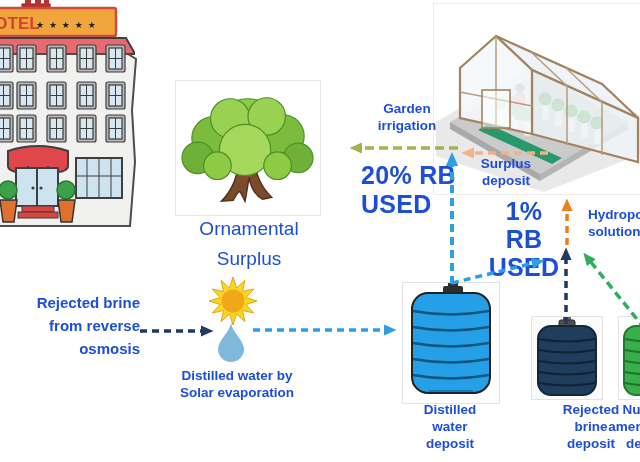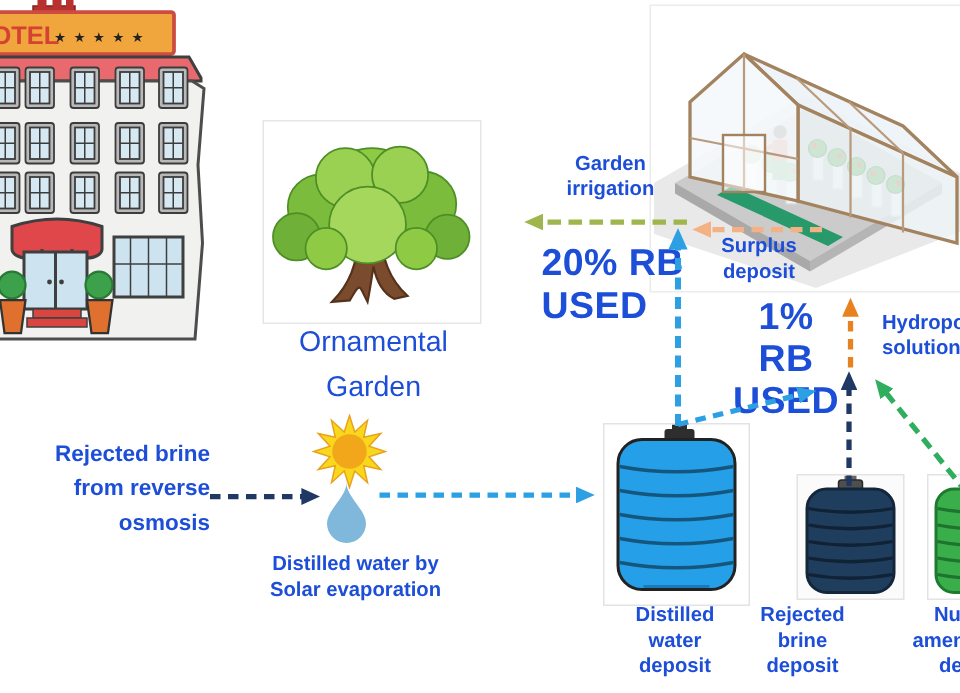--- a/index.html
+++ b/index.html
@@ -139,21 +139,21 @@
         <circle cx="124" cy="78" r="15" fill="#6fb038"></circle>
         <circle cx="55" cy="38" r="20" fill="#9bd153"></circle>
         <circle cx="92" cy="36" r="19" fill="#9bd153"></circle>
         <circle cx="70" cy="70" r="26" fill="#a5d75c"></circle>
         <circle cx="42" cy="86" r="14" fill="#8fca45"></circle>
         <circle cx="103" cy="86" r="14" fill="#8fca45"></circle>
       </g>
     </svg>
   </div>
   <div class="lbl" style="left:178px;top:214px;width:142px;font-size:19px;line-height:30px;text-align:center;">Ornamental
-Garden</div>
+Surplus</div>
 
   <div class="card" style="left:433px;top:3px;width:210px;height:192px;border-color:#ececec;">
     <svg width="208" height="190" viewBox="0 0 208 190">
       <polygon points="2,118 102,60 207,112 207,150 110,188 2,152" fill="#e9e9e9"></polygon>
       <polygon points="16,118 104,68 194,118 106,170" fill="#cbcbcb"></polygon>
       <polygon points="16,118 106,170 106,177 16,125" fill="#a9a9a9"></polygon>
       <polygon points="194,118 106,170 106,177 194,125" fill="#b5b5b5"></polygon>
 
       <polygon points="44,126 118,160 128,154 54,120" fill="#27996b"></polygon>
       <g>
@@ -245,21 +245,21 @@
       <rect x="6" y="9" width="58" height="69" rx="13" fill="#1f3d5c" stroke="#14263a" stroke-width="2"></rect>
       <g stroke="#0c1a29" stroke-width="2.2" fill="none" opacity="0.75">
         <path d="M7,22 q28,5 56,0"></path>
           <path d="M7,33 q28,5 56,0"></path>
           <path d="M7,44 q28,5 56,0"></path>
         <path d="M7,55 q28,5 56,0"></path>
           <path d="M7,66 q28,5 56,0"></path>
       </g>
     </svg>
   </div>
-  <div class="lbl bold-sm" style="left:496px;top:401px;width:78px;">Rejected
+  <div class="lbl bold-sm" style="left:552px;top:401px;width:78px;">Rejected
 brine
 deposit</div>
 
   <div class="card" style="left:618px;top:316px;width:70px;height:84px;border-color:#e3e3e3;">
     <svg width="68" height="82" viewBox="0 0 68 82">
       <rect x="28" y="0" width="8" height="4" fill="#3a3a3a"></rect>
       <rect x="24" y="3" width="16" height="8" rx="2" fill="#3a3a3a" stroke="#222222"></rect>
       <rect x="5" y="9" width="54" height="69" rx="12" fill="#3bae4c" stroke="#1e7a2e" stroke-width="2"></rect>
       <g stroke="#115c20" stroke-width="2.2" fill="none" opacity="0.7">
         <path d="M6,22 q26,5 52,0"></path>

